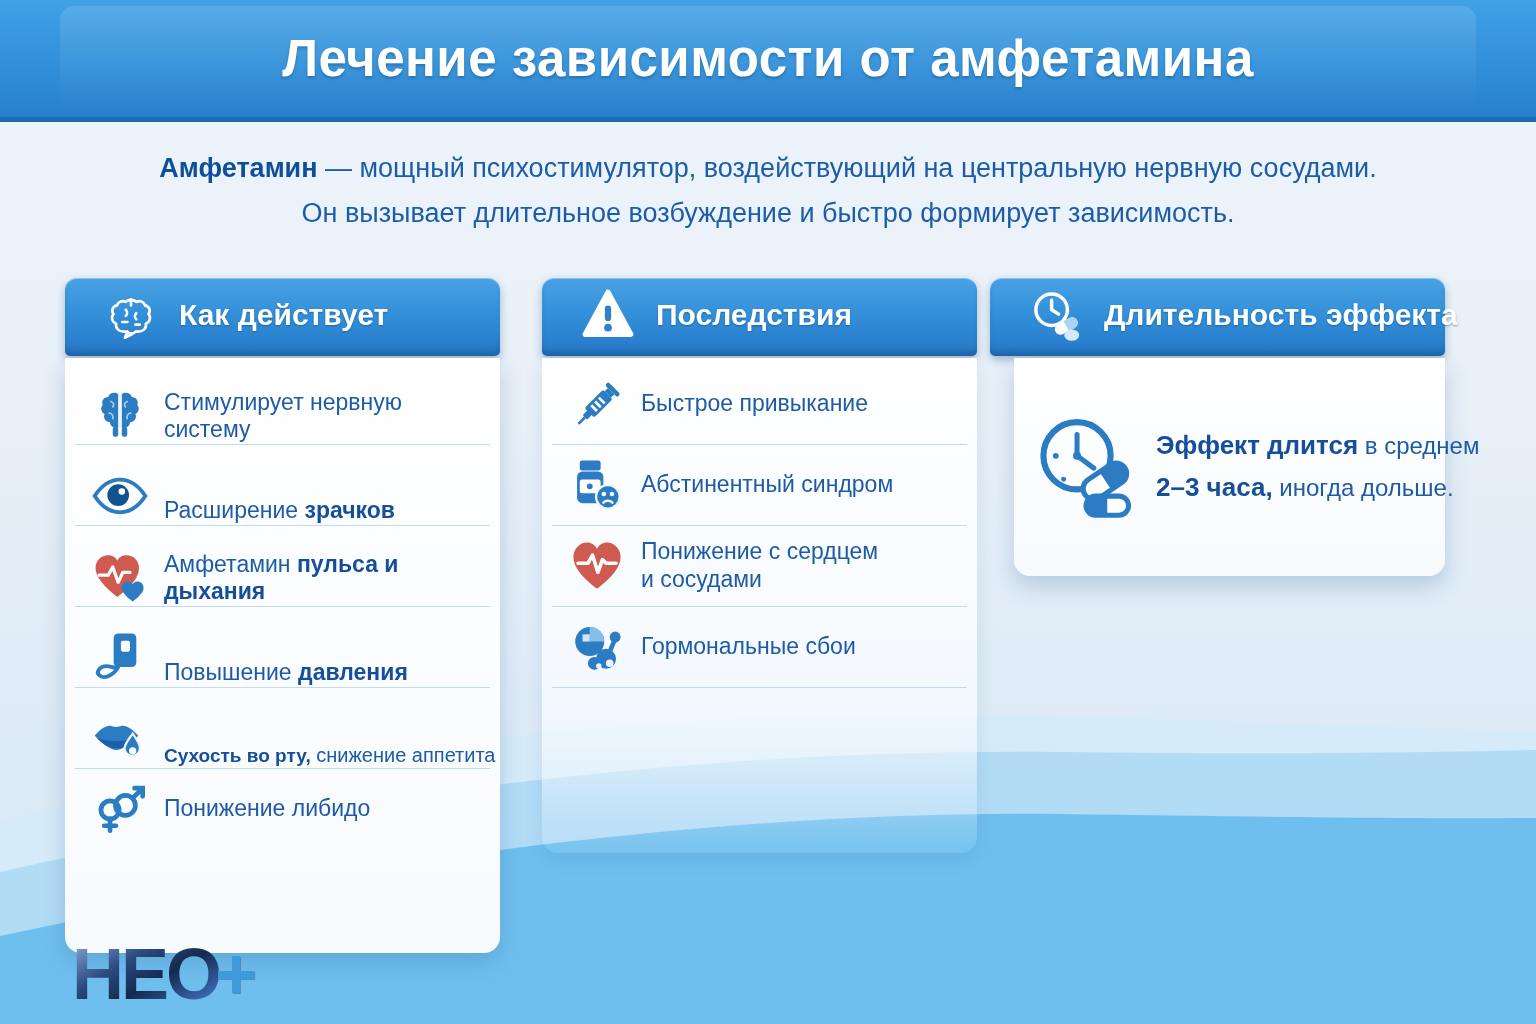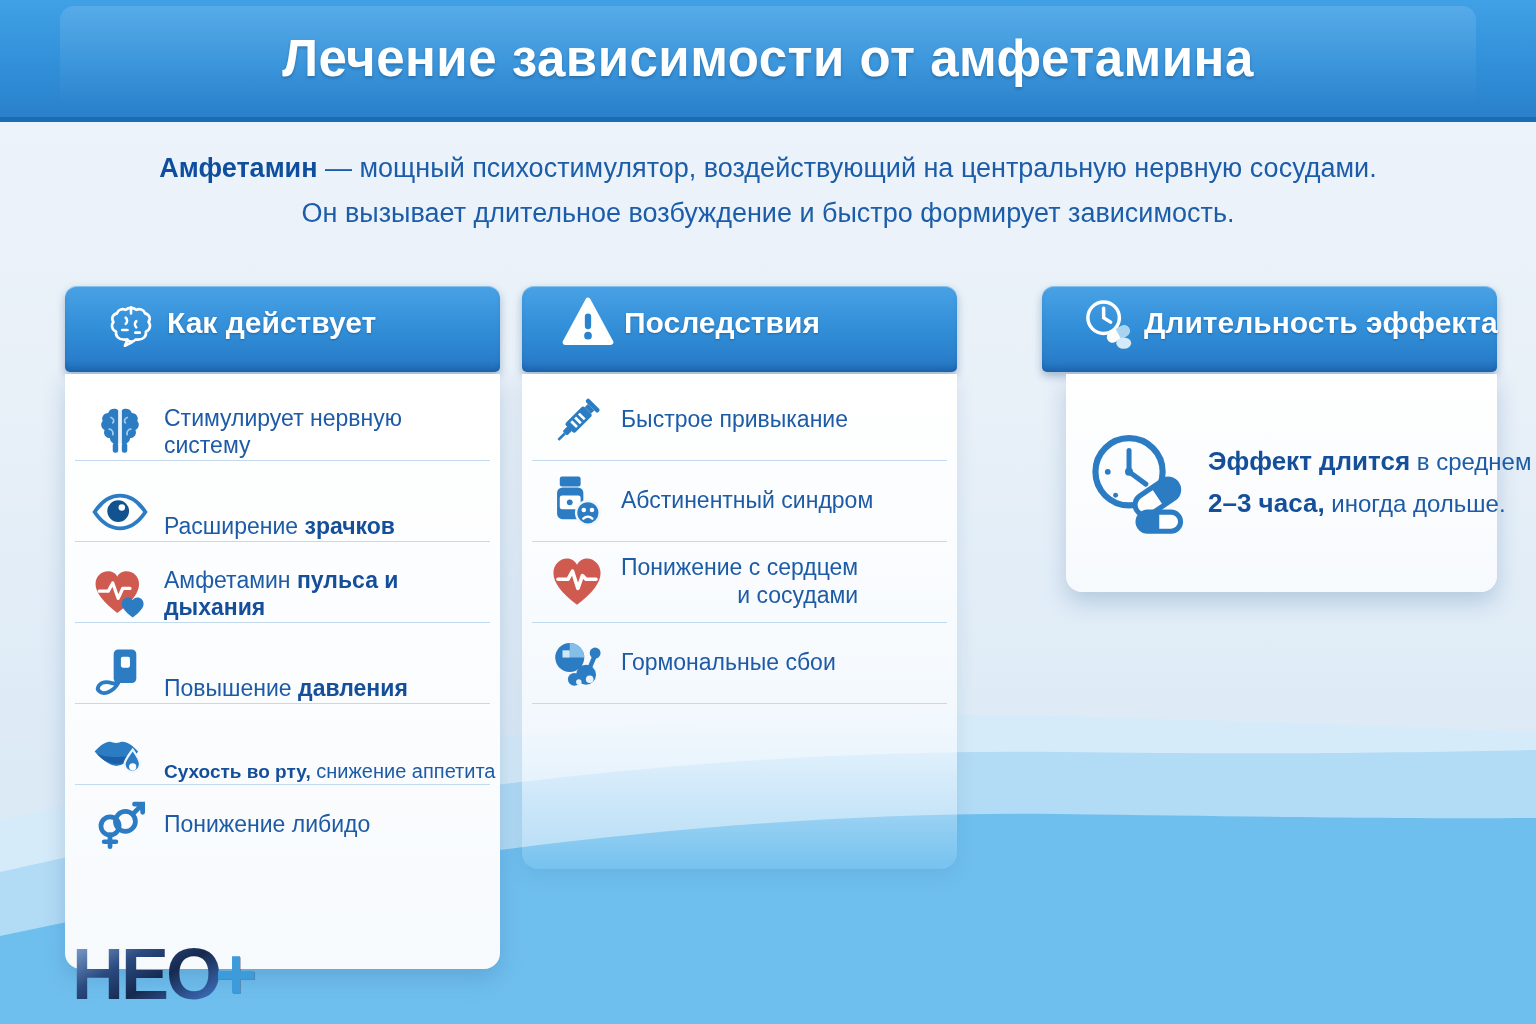--- a/index.html
+++ b/index.html
@@ -21,38 +21,38 @@
     color:#1c5da9;font-size:27px;line-height:45px;}
   .intro b{color:#0e4e9d;}
 
   
   .waves{position:absolute;left:0;top:688px;width:1536px;height:336px;z-index:1;}
 
   
   .card{position:absolute;top:278px;z-index:2;}
   .card-header{height:74px;border-radius:12px 12px 5px 5px;position:relative;
     background:linear-gradient(180deg,#4aa2e5 0%,#3390d9 45%,#2678c6 100%);
-    display:flex;align-items:center;gap:8px;padding:0 16px 12px 38px;
-    box-shadow:0 4px 8px rgba(25,75,125,.35), inset 0 1px 0 rgba(255,255,255,.35), inset 0 -8px 10px -6px rgba(10,50,100,.45);margin-top:8px;}
+    display:flex;align-items:center;gap:20px;padding:0 16px 4px 38px;
+    box-shadow:0 4px 8px rgba(25,75,125,.35), inset 0 1px 0 rgba(255,255,255,.35), inset 0 -8px 10px -6px rgba(10,50,100,.45);}
   .hicon{width:56px;height:56px;flex:0 0 auto;}
   .hicon svg{width:100%;height:100%;display:block;}
   .card-title{color:#fff;font-size:30px;font-weight:700;white-space:nowrap;
     text-shadow:0 1px 2px rgba(15,60,110,.45);}
   .card-body{position:relative;margin-top:2px;border-radius:0 0 16px 16px;
     background:linear-gradient(180deg,#ffffff 0%,#f7fafd 100%);
     box-shadow:0 10px 22px rgba(60,110,160,.28);}
   #card-0 .card-body{min-height:579px;padding:6px 0 10px;}
   #card-1 .card-body{height:489px;padding:6px 0 0;
     background:linear-gradient(180deg,#ffffff 0%,#f8fbfe 50%,rgba(247,251,255,.78) 72%,rgba(241,248,254,.3) 90%,rgba(238,246,253,.06) 100%);
     box-shadow:0 8px 18px rgba(60,110,160,.14);}
   #card-2 .card-body{height:218px;display:flex;align-items:center;gap:14px;padding:0 10px 0 16px;margin-left:24px;}
 
   .item{display:flex;align-items:center;gap:15px;min-height:80px;margin:0 10px;padding:0 8px 0 16px;}
   #card-0 .item:not(:last-child){border-bottom:1px solid #c2d9ee;align-items:flex-end;}
-  #card-1 .item{border-bottom:1px solid #c2d9ee;text-align:right;}
+  #card-1 .item{border-bottom:1px solid #c2d9ee;}
   .item-icon{width:58px;height:58px;flex:0 0 58px;display:flex;align-items:center;justify-content:center;}
   .item-icon svg{width:100%;height:100%;display:block;}
   .item-text{color:#1d5ba6;font-size:23px;line-height:1.2;}
   .item-text b{color:#154f9a;}
   .item.small .item-text{font-size:20px;white-space:nowrap;}
   .item.small .item-text b{font-size:19px;}
 
   .duration-icon{width:112px;height:112px;flex:0 0 112px;}
   .duration-icon svg{width:100%;height:100%;display:block;}
   .duration-text{color:#1d5ba6;font-size:24px;line-height:1.6;white-space:nowrap;}
@@ -168,21 +168,21 @@
                   <path d="M46 20 L57 9M48 9h9v9"></path>
                 </g>
               </svg>
             </span>
             <span class="item-text"><span>Понижение либидо</span></span>
           </div>
         </div>
     </div>
   </section>
 
-  <section class="card" id="card-1" style="left:522px;width:435px">
+  <section class="card" id="card-1" style="left:542px;width:435px">
     <div class="card-header">
       <span class="hicon">
           <svg viewBox="0 0 64 64">
             <path d="M32 6 L58 54 H6 Z" fill="#fff" stroke="#fff" stroke-width="6" stroke-linejoin="round"></path>
             <rect x="28.4" y="21" width="7.2" height="18" rx="3.6" fill="#2b82cd"></rect>
             <circle cx="32" cy="46.5" r="4.4" fill="#2b82cd"></circle>
           </svg>
         </span>
       <span class="card-title">Последствия</span>
     </div>
@@ -249,21 +249,21 @@
                 <circle cx="46" cy="50" r="4.2" fill="#eaf3fa"></circle>
                 <circle cx="34" cy="53" r="3" fill="#eaf3fa"></circle>
               </svg>
             </span>
             <span class="item-text"><span>Гормональные сбои</span></span>
           </div>
         </div>
     </div>
   </section>
 
-  <section class="card" id="card-2" style="left:1042px;width:455px">
+  <section class="card" id="card-2" style="left:990px;width:455px">
     <div class="card-header">
       <span class="hicon">
           <svg viewBox="0 0 64 64">
             <circle cx="27" cy="26" r="18" fill="none" stroke="#fff" stroke-width="4"></circle>
             <path d="M27 15v11l8 5" fill="none" stroke="#fff" stroke-width="4" stroke-linecap="round"></path>
             <g transform="rotate(-28 44 45)">
               <rect x="30" y="38" width="28" height="13" rx="6.5" fill="#fff"></rect>
               <path d="M44 38h7.5a6.5 6.5 0 0 1 0 13H44z" fill="#a9d4f1"></path>
             </g>
             <ellipse cx="50" cy="55" rx="8.5" ry="6.5" fill="#d4eaf9"></ellipse>

